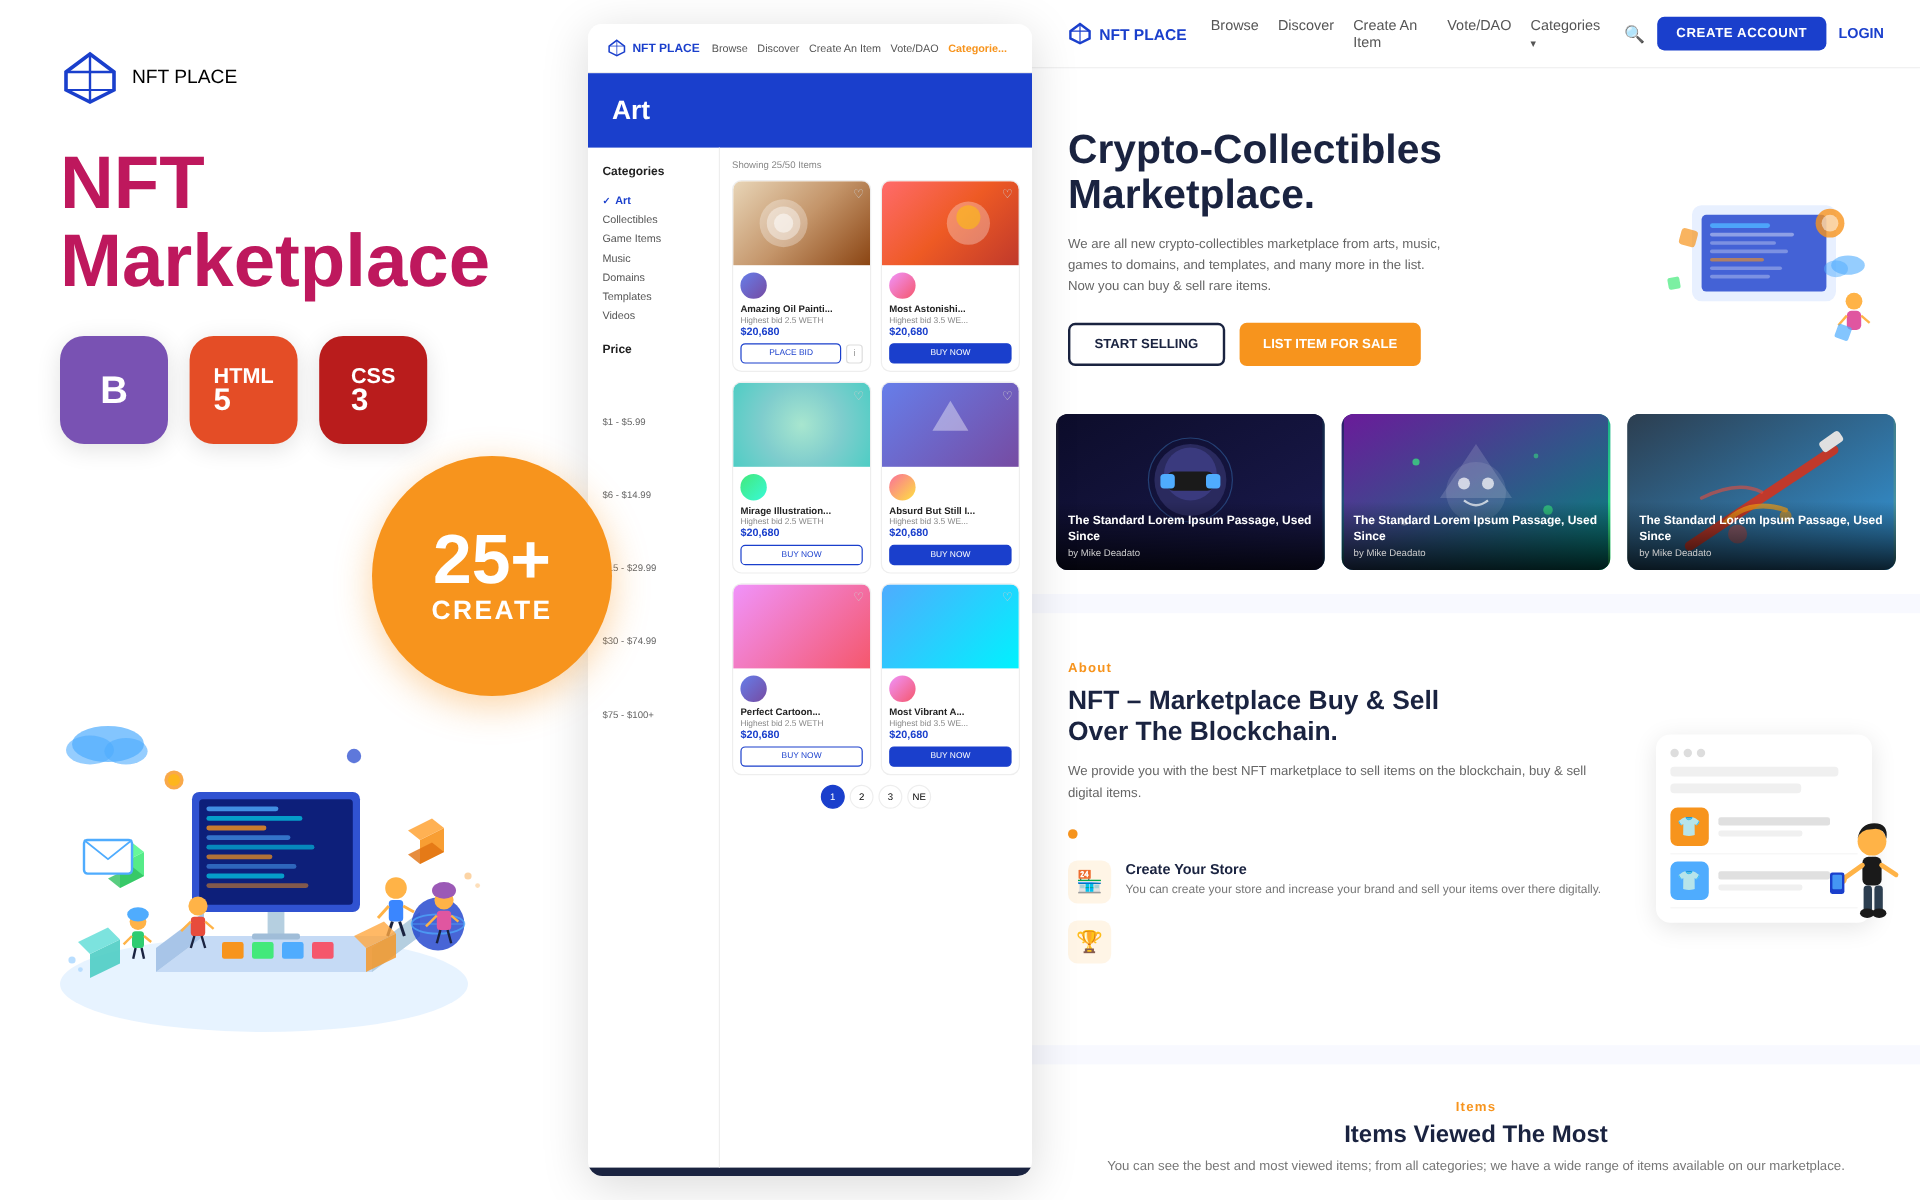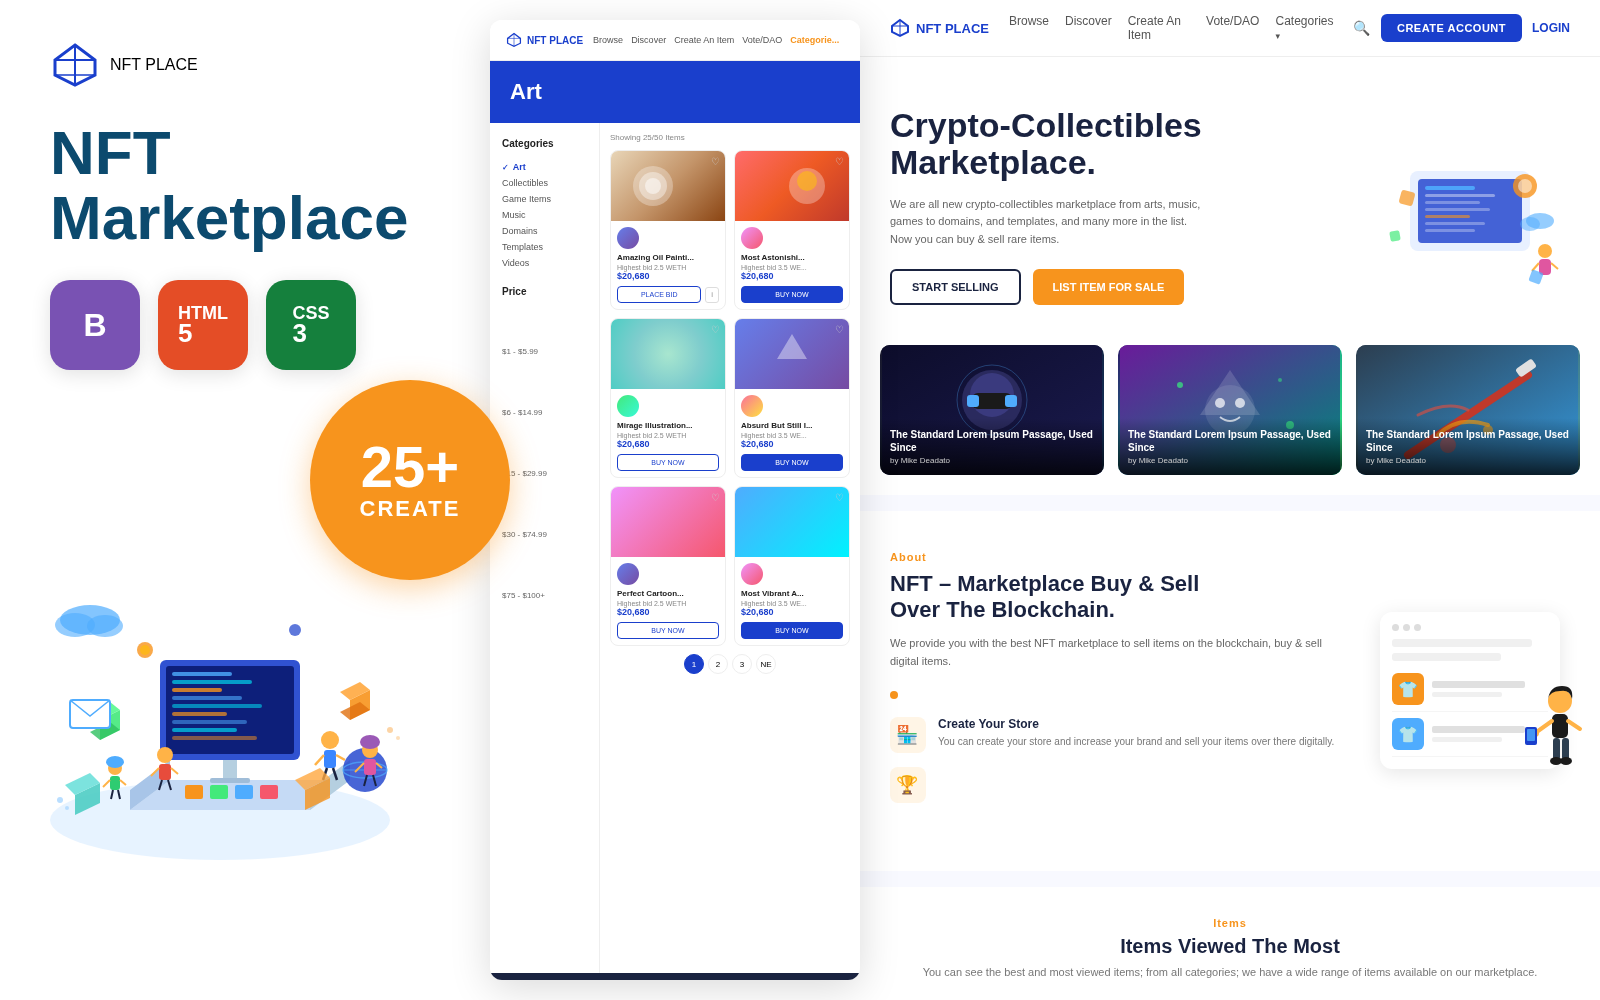--- a/index.html
+++ b/index.html
@@ -29,21 +29,21 @@
       margin-bottom: 30px;
     }
     .brand-logo .logo-icon {
       width: 50px;
       height: 50px;
     }
 
     .main-title {
       font-size: 62px;
       font-weight: 900;
-      color: #0c4a6e;
+      color: #be185d;
       line-height: 1.05;
       margin-bottom: 30px;
     }
 
     .tech-badges {
       display: flex;
       gap: 18px;
       margin-bottom: 30px;
     }
     .badge {
@@ -54,21 +54,21 @@
       box-shadow: 0 4px 20px rgba(0,0,0,0.12);
       display: flex;
       align-items: center;
       justify-content: center;
       font-size: 38px;
     }
     .badge.bootstrap { background: #7952b3; }
     .badge.bootstrap span { color: #fff; font-weight: 900; font-size: 32px; }
     .badge.html { background: #e44d26; }
     .badge.html span { color: #fff; font-weight: 900; font-size: 20px; }
-    .badge.css { background: #15803d; }
+    .badge.css { background: #b91c1c; }
     .badge.css span { color: #fff; font-weight: 900; font-size: 20px; }
 
     .pages-badge {
       position: absolute;
       left: 310px;
       top: 380px;
       width: 200px;
       height: 200px;
       border-radius: 50%;
       background: #f7941d;

